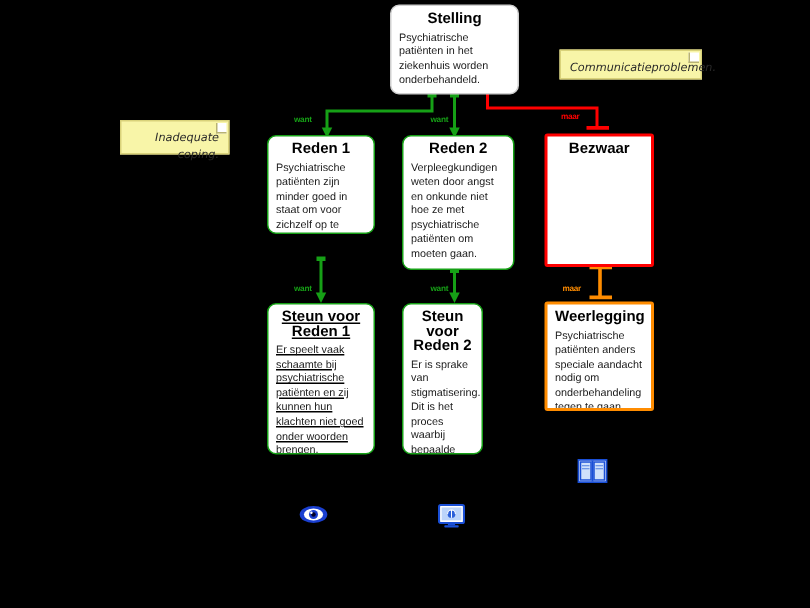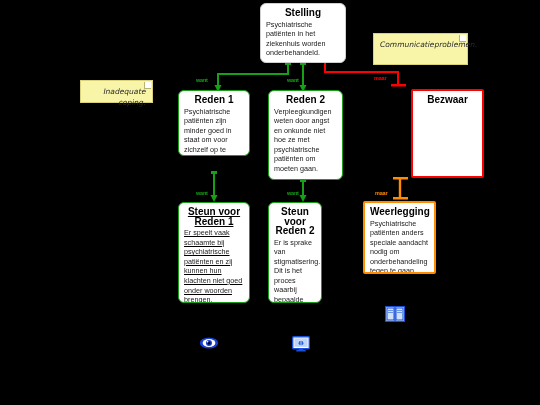--- a/index.html
+++ b/index.html
@@ -44,21 +44,21 @@
   }
   .card .card-body {
     font-size: 7.2px;
     color: #1a1a1a;
     line-height: 9.6px;
   }
 
   .card-claim   { border: 1.5px solid #cfcfcf; }
   .card-reason  { border: 1.5px solid #16a016; }
   .card-support { border: 1.5px solid #16a016; }
-  .card-objection { border: 2px solid #ff0000; border-radius: 2px; margin-left: 48px; }
+  .card-objection { border: 2px solid #ff0000; border-radius: 2px; }
   .card-rebuttal  { border: 2px solid #ff8c00; border-radius: 2px; }
 
   
   .note {
     position: absolute;
     box-sizing: border-box;
     background: #f8f5a8;
     border: 1px solid #d9d27a;
     padding: 5px 6px;
     font-family: "DejaVu Sans", sans-serif;
@@ -184,21 +184,21 @@
   <div class="card card-rebuttal" style="left:363px; top:201px; width:73px; height:73px;">
     <div class="card-title">Weerlegging</div>
     <div class="card-body">Psychiatrische patiënten anders speciale aandacht nodig om onderbehandeling tegen te gaan.</div>
   </div>
 
   <div class="note" style="left:80px; top:80px; width:73px; height:23px;text-align:right;">
     <span class="fold"></span>
     <span>Inadequate coping.</span>
   </div>
 
-  <div class="note" style="left:373px; top:33px; width:95px; height:32px;">
+  <div class="note" style="left:373px; top:33px; width:95px; height:20px;">
     <span class="fold"></span>
     <span>Communicatieproblemen.</span>
   </div>
 
   <div class="icon-item" style="left:385px; top:306px;">
     <svg width="20" height="16" viewBox="0 0 20 16">
       <rect x="0.5" y="0.5" width="19" height="15" fill="#ffffff" stroke="#1a4fd6" stroke-width="1.4"></rect>
       <rect x="2" y="2" width="7" height="12" fill="#cfe0fb" stroke="#1a4fd6" stroke-width="1"></rect>
       <rect x="11" y="2" width="7" height="12" fill="#cfe0fb" stroke="#1a4fd6" stroke-width="1"></rect>
       <line x1="10" y1="1" x2="10" y2="15" stroke="#1a4fd6" stroke-width="1.4"></line>

